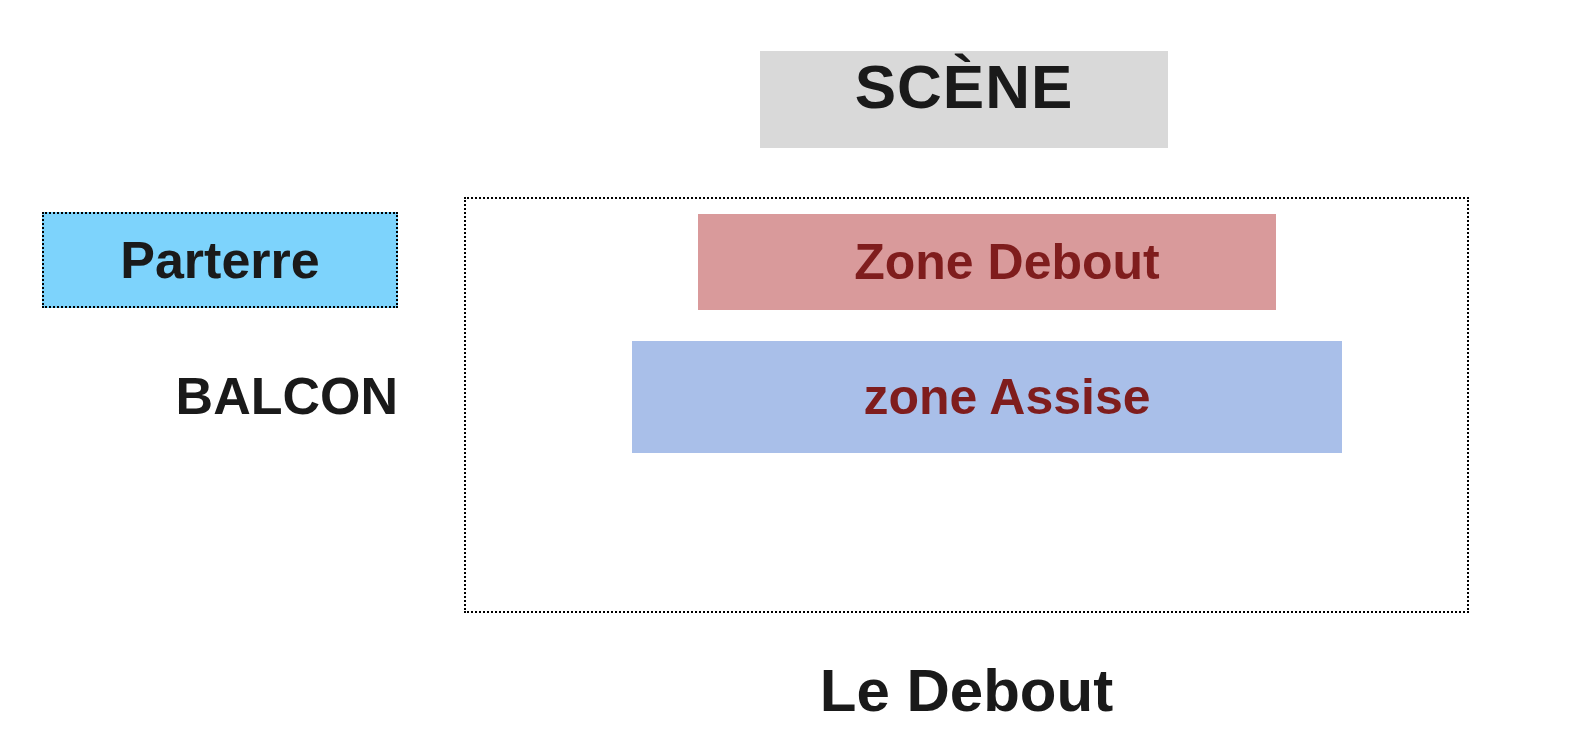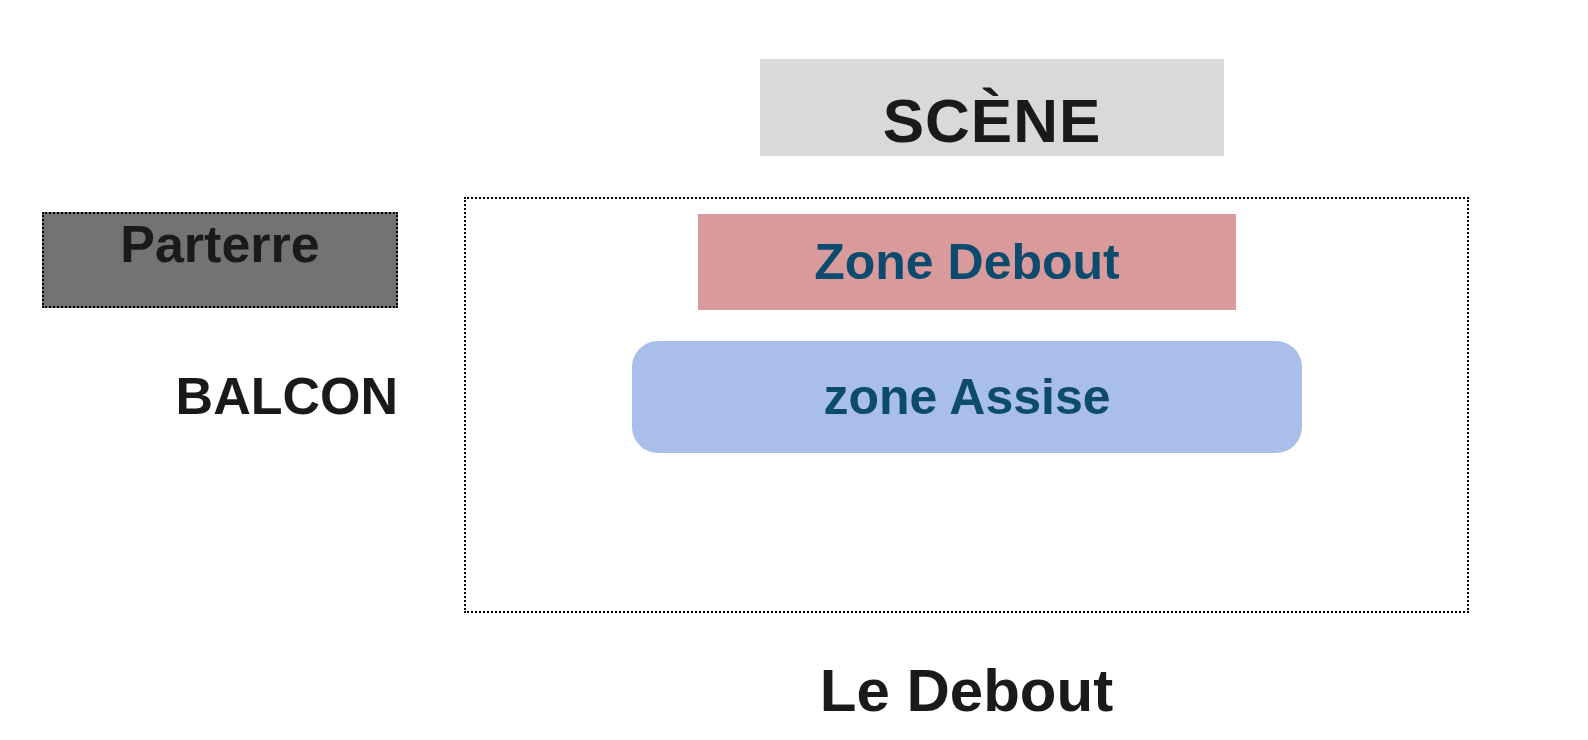--- a/index.html
+++ b/index.html
@@ -18,43 +18,42 @@
   }
   .box-label {
     font-weight: 700;
     white-space: nowrap;
   }
   
   .scene-box {
     position: absolute;
     left: 760px;
     top: 51px;
-    width: 464px;
+    width: 408px;
     height: 97px;
     background: #d9d9d9;
     display: flex;
-    align-items: flex-end;
+    align-items: flex-start;
     justify-content: center;
     font-size: 62px;
     font-weight: 700;
     letter-spacing: 1px;
-    margin-top: 8px;
   }
   
   .parterre-box {
     position: absolute;
     left: 42px;
     top: 212px;
     width: 356px;
     height: 96px;
     border: 2px dotted #000000;
     box-sizing: border-box;
-    background: #737373;
+    background: #7dd3fc;
     display: flex;
-    align-items: flex-start;
+    align-items: center;
     justify-content: center;
     font-size: 52px;
     font-weight: 700;
   }
   
   .balcon-label {
     position: absolute;
     left: 42px;
     top: 366px;
     width: 356px;
@@ -72,36 +71,36 @@
     height: 416px;
     border: 2px dotted #000000;
     box-sizing: border-box;
     background: #ffffff;
   }
   .zone {
     position: absolute;
     display: flex;
     align-items: center;
     justify-content: center;
-    color: #0c4a6e;
+    color: #7f1d1d;
     font-size: 50px;
     font-weight: 700;
+    padding-left: 40px;
   }
   .zone-debout {
     left: 232px;
     top: 15px;
     width: 538px;
     height: 96px;
   }
   .zone-assise {
     left: 166px;
     top: 142px;
     width: 670px;
     height: 112px;
-    border-radius: 26px;
   }
   
   .venue-title {
     position: absolute;
     left: 464px;
     top: 656px;
     width: 1005px;
     text-align: center;
     font-size: 60px;
     font-weight: 700;

